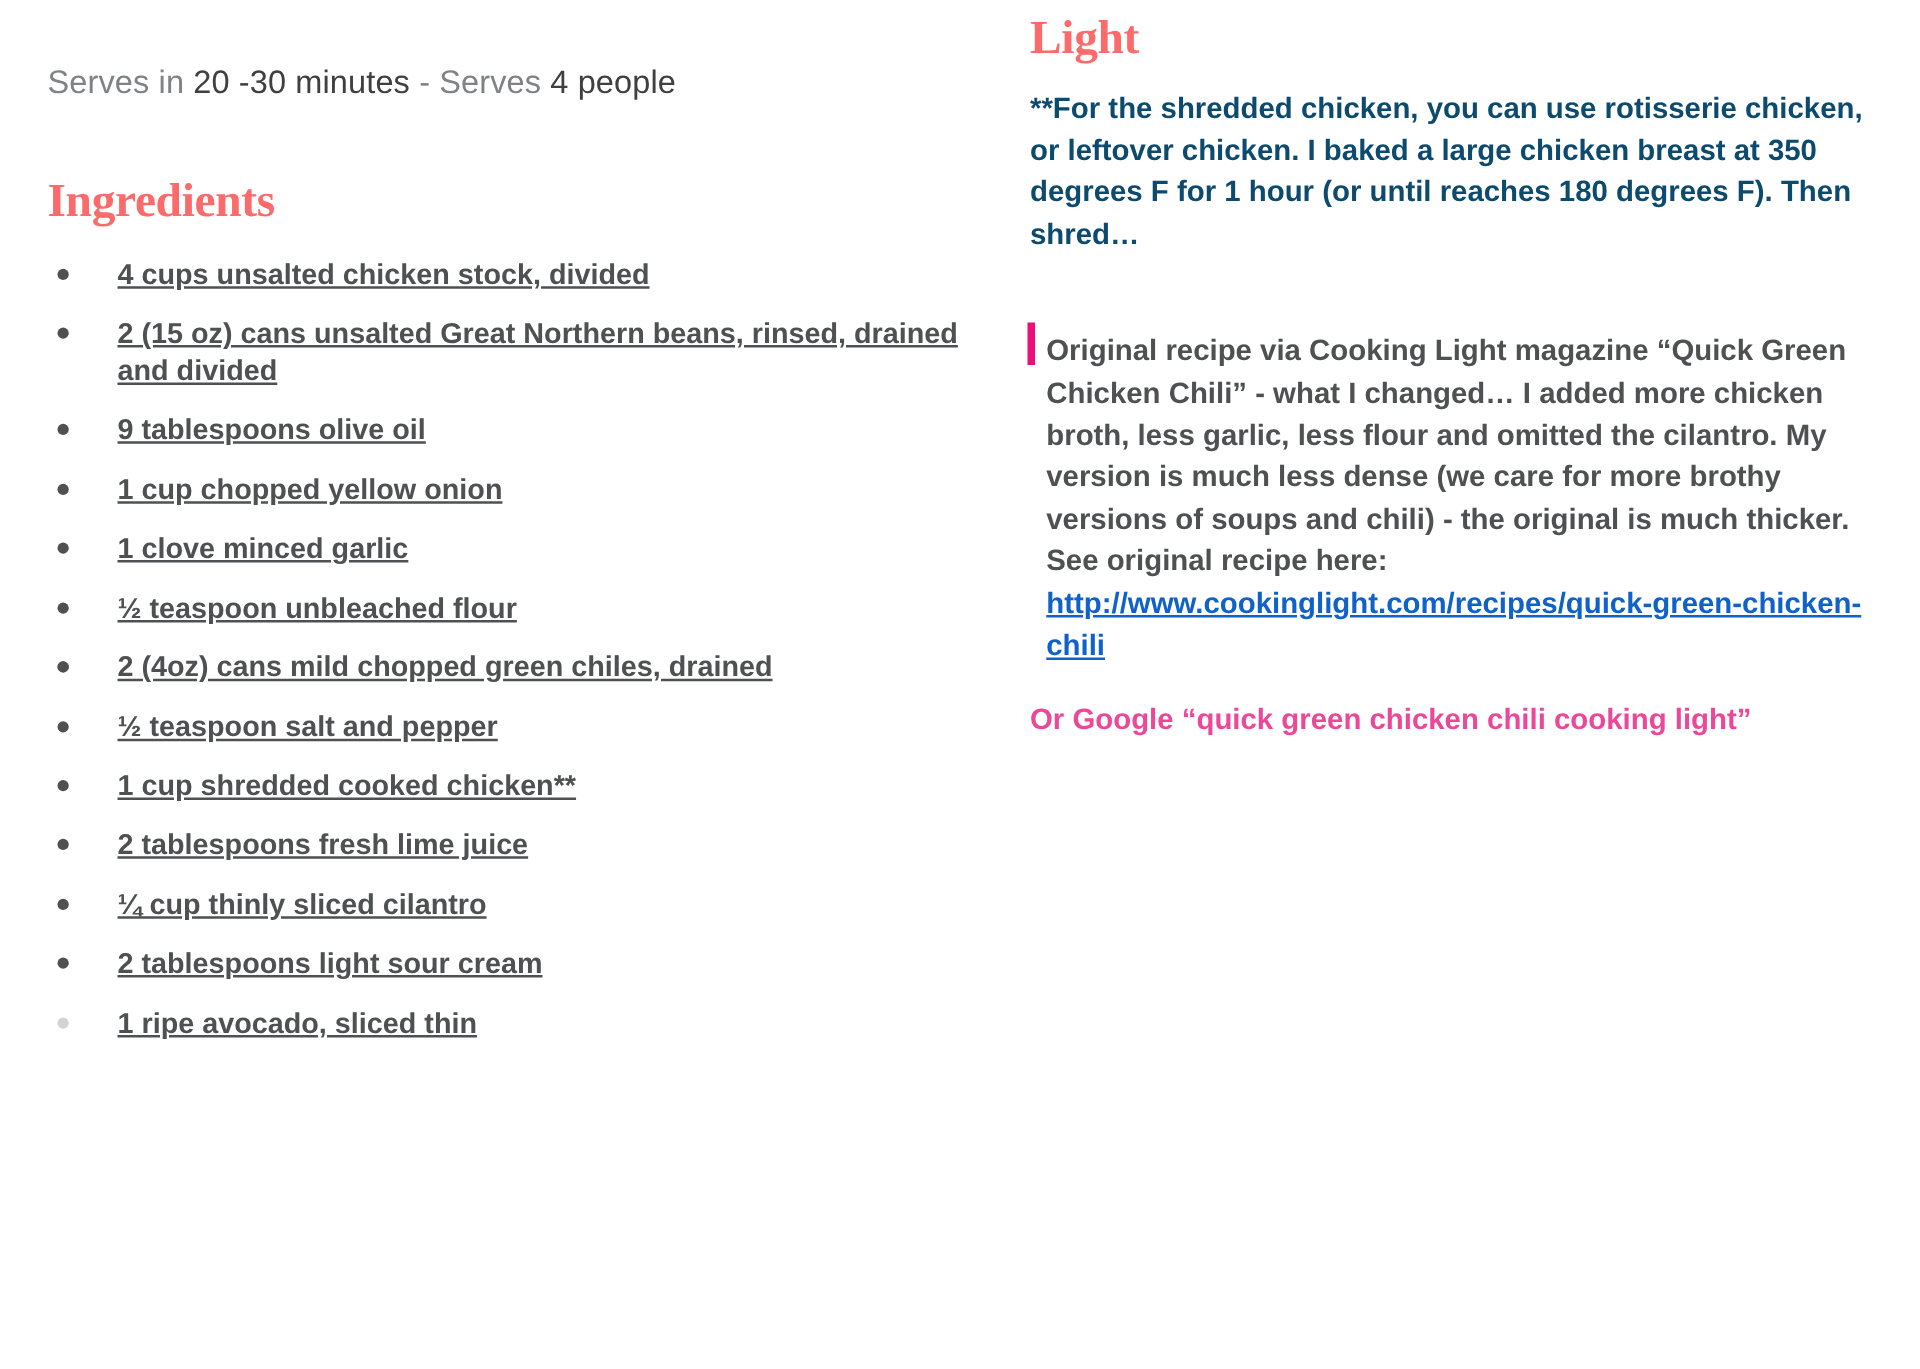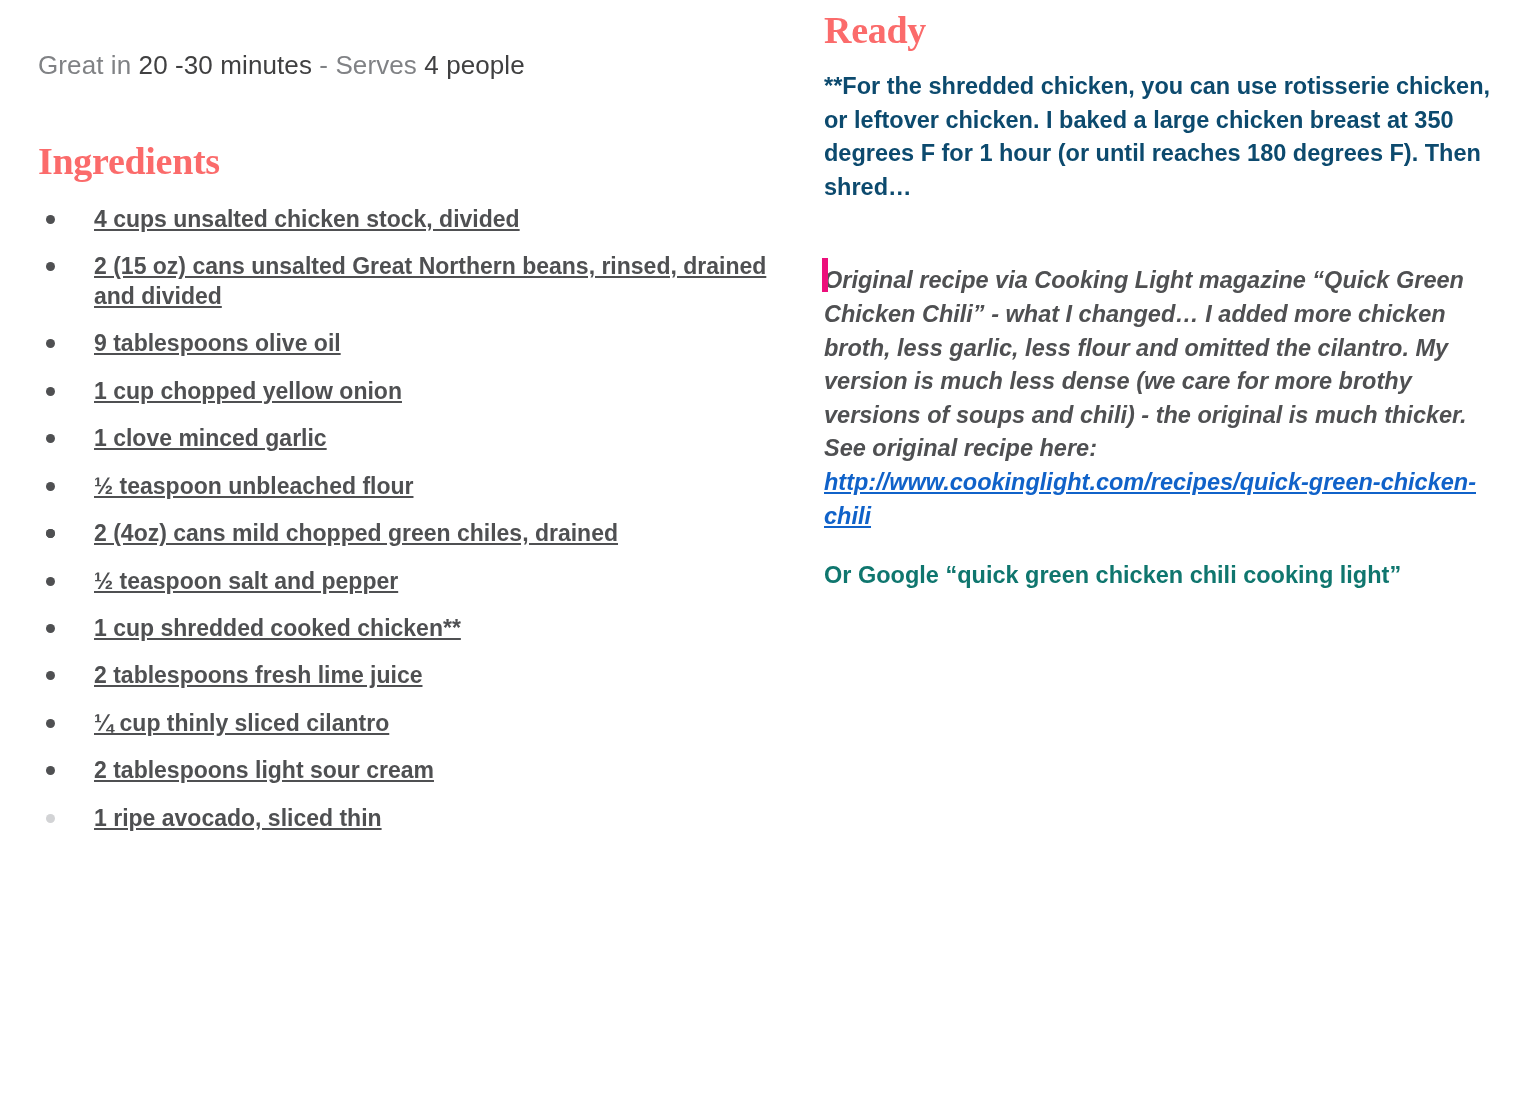--- a/index.html
+++ b/index.html
@@ -108,49 +108,48 @@
     top: -6px;
     width: 6px;
     height: 34px;
     background: #ec0f7b;
   }
   .origin-body {
     font-size: 23.5px;
     font-weight: bold;
     color: #4f5052;
     line-height: 1.43;
-    margin: 0;
-    font-style: italic;
+    margin: 13px;
   }
   .origin-link {
     display: inline;
     color: #1062c9;
     text-decoration: underline;
     font-weight: bold;
     font-size: 23.5px;
     line-height: 1.43;
     word-break: break-word;
   }
   .google-line {
     margin-top: 26px;
     font-size: 23.5px;
     font-weight: bold;
-    color: #0f766e;
+    color: #ec4899;
     line-height: 1.43;
   }
 </style>
 </head>
 <body>
 
 <div class="page">
 
   <div class="col-left">
 
     <div class="readyline">
-      <span>Great in </span><span class="bold">20 -30  minutes</span><span> - Serves </span><span class="bold">4 people</span>
+      <span>Serves in </span><span class="bold">20 -30  minutes</span><span> - Serves </span><span class="bold">4 people</span>
     </div>
 
     <h2 class="section-title">Ingredients</h2>
 
     <ul class="ingredients">
       <li><span class="bullet"></span><span>4 cups unsalted chicken stock, divided</span></li>
       <li><span class="bullet"></span><span>2 (15 oz) cans unsalted Great Northern beans, rinsed, drained and divided</span></li>
       <li><span class="bullet"></span><span>9 tablespoons olive oil</span></li>
       <li><span class="bullet"></span><span>1 cup chopped yellow onion</span></li>
       <li><span class="bullet"></span><span>1 clove minced garlic</span></li>
@@ -161,21 +160,21 @@
       <li><span class="bullet"></span><span>1 cup shredded cooked chicken**</span></li>
       <li><span class="bullet"></span><span>2 tablespoons fresh lime juice</span></li>
       <li><span class="bullet"></span><span>¼ cup thinly sliced cilantro</span></li>
       <li><span class="bullet"></span><span>2 tablespoons light sour cream</span></li>
       <li class="faded"><span class="bullet"></span><span>1 ripe avocado, sliced thin</span></li>
     </ul>
   </div>
 
   <div class="col-right">
 
-    <h2 class="tips-title">Ready</h2>
+    <h2 class="tips-title">Light</h2>
 
     <p class="tips-body">**For the shredded chicken, you can use rotisserie chicken, or leftover chicken. I baked a large chicken breast at 350 degrees F for 1 hour (or until reaches 180 degrees F). Then shred…</p>
 
     <div class="origin-block">
       <span class="cursor-mark"></span>
       <p class="origin-body">
         <span>Original recipe via Cooking Light magazine “Quick Green Chicken Chili” - what I changed… I added more chicken broth, less garlic, less flour and omitted the cilantro. My version is much less dense (we care for more brothy versions of soups and chili) - the original is much thicker. See original recipe here: </span><a class="origin-link" href="#">http://www.cookinglight.com/recipes/quick-green-chicken-chili</a>
       </p>
       <p class="google-line">Or Google “quick green chicken chili cooking light”</p>
     </div>

